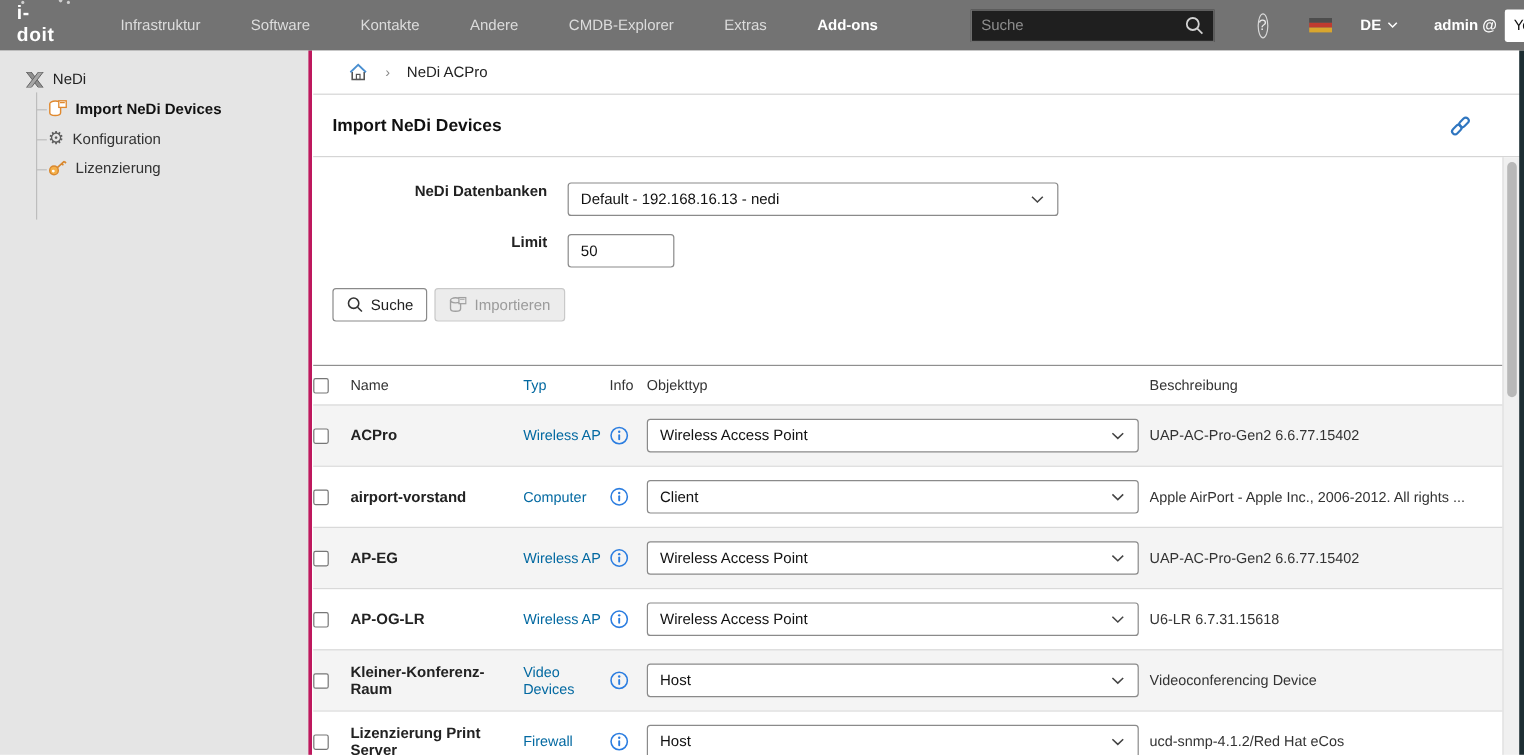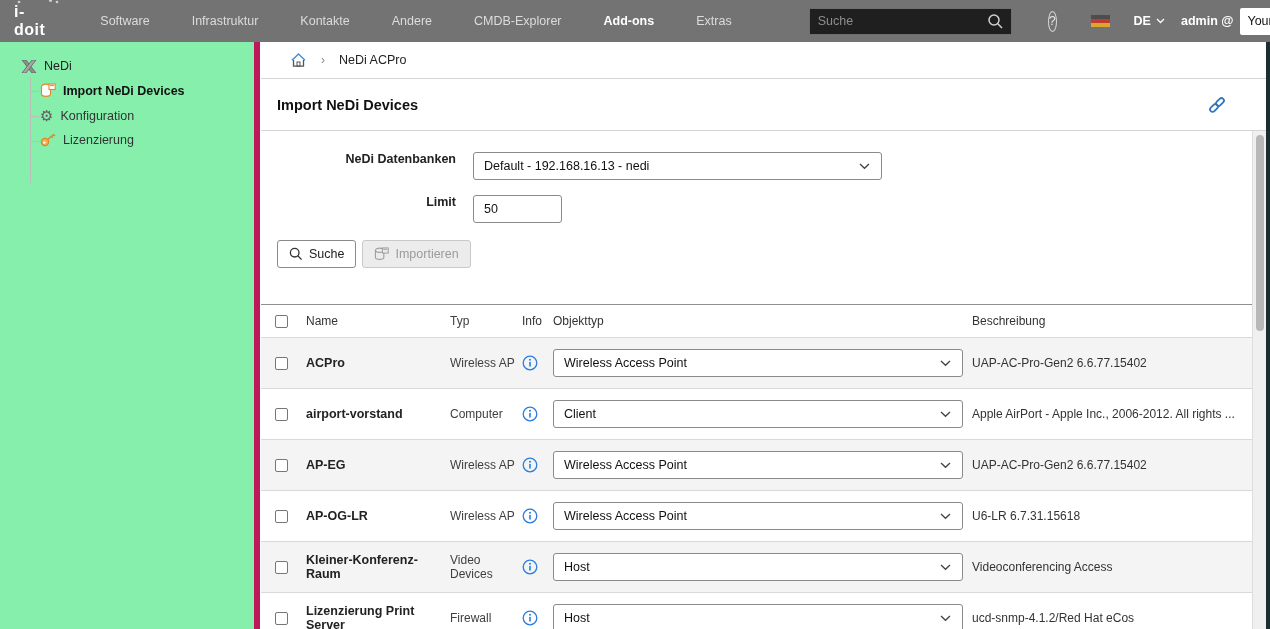--- a/index.html
+++ b/index.html
@@ -26,30 +26,30 @@
   .nav-search input::placeholder { color:#8d8d8d; }
   .nav-search .mag { margin-right:7px; display:flex; }
   .help { margin-left:36px; width:21px; height:21px; border:1.5px solid #d8d8d8;
           border-radius:50%; color:#e8e8e8; font-size:12.5px; display:flex;
           align-items:center; justify-content:center; cursor:pointer; }
   .lang { margin-left:34px; display:flex; align-items:center; gap:5px; cursor:pointer; }
   .flag { width:19px; height:12px; display:flex; flex-direction:column; }
   .flag div { flex:1; }
   .flag .b1 { background:#4d4d4d; } .flag .b2 { background:#bf3b30; } .flag .b3 { background:#d9a62e; }
   .lang-code { color:#fff; font-size:12.5px; font-weight:bold;padding-left:19px; }
-  .admin-at { margin-left:16px; color:#fff; font-size:12.5px; font-weight:bold; white-space:nowrap; }
+  .admin-at { margin-left:30px; color:#fff; font-size:12.5px; font-weight:bold; white-space:nowrap; }
   .tenant { margin-left:7px; width:116px; height:27px; background:#fff; border-radius:2px;
             display:flex; align-items:center; padding:0 7px; cursor:pointer; }
   .tenant span { flex:1; font-size:12.5px; color:#111; white-space:nowrap; overflow:hidden; }
   .avatar { margin-left:13px; width:23px; height:23px; border-radius:50%;
             background:#ececec; position:relative; overflow:hidden; cursor:pointer; }
 
   
   .sidebar { position:absolute; left:0; top:42px; width:260px; height:587px;
-             background:#86efac; border-right:6px solid #be185d; }
+             background:#e5e5e5; border-right:3px solid #be185d; }
   .tree-root { position:absolute; left:21px; top:17px; display:flex; align-items:center;
                gap:7px; font-size:12.5px; color:#222; cursor:pointer; }
   .tree-item { position:absolute; left:40px; display:flex; align-items:center; gap:7px;
                font-size:12.5px; color:#333; cursor:pointer; white-space:nowrap; }
   .tree-item.active { font-weight:bold; color:#111; }
   .tline { position:absolute; background:#bdbdbd; }
   .gear-glyph { font-size:15px; color:#5d5d5d; line-height:1; }
 
   
   .main { position:absolute; left:261px; top:42px; width:1009px; height:587px; background:#fff; }
@@ -78,30 +78,30 @@
                  border-radius:3px; font-size:12.5px; color:#111; padding:0 10px;
                  outline:none; font-family:"Liberation Sans",sans-serif; }
   .btn-row { display:flex; gap:6px; }
   .btn { height:28px; border-radius:3px; display:flex; align-items:center; gap:6px;
          padding:0 11px; font-size:12.5px; cursor:pointer; }
   .btn-search { background:#fff; border:1px solid #8a8a8a; color:#222; }
   .btn-import { background:#ececec; border:1px solid #c9c9c9; color:#9b9b9b; cursor:default; }
 
   
   .table { position:absolute; left:0; top:152px; width:992px; border-top:1px solid #8f8f8f; }
-  .trow, .thead { display:flex; align-items:center; padding-left:14px; }
+  .trow, .thead { display:flex; align-items:center; }
   .thead { height:32px; font-size:12px; color:#333; }
   .trow { height:51px; border-top:1px solid #d9d9d9; font-size:12px; }
   .trow:nth-child(odd) { background:#f4f4f4; }
   .col-check { width:22px; display:flex; align-items:center; }
   .checkbox { width:13px; height:13px; border:1px solid #767676; border-radius:2px;
               background:#fff; cursor:pointer; }
   .col-name { width:144px; margin-left:9px; } 
   .trow .col-name { font-weight:bold; color:#222; font-size:12.5px; }
-  .col-typ { width:72px; color:#404040; }
+  .col-typ { width:72px; color:#0369a1; }
   .col-info { width:31px; display:flex; align-items:center; }
   .col-objekttyp { width:419px; }
   .sel-row { width:410px; margin-left:0; }
   .col-beschr { flex:1; color:#333; padding-right:10px; white-space:nowrap;
                 overflow:hidden; }
 
   
   .scroll-track { position:absolute; left:1252px; top:131px; width:14px; height:498px;
                   background:#f0f0f0; border-left:1px solid #dedede; z-index:5; }
   .scroll-thumb { position:absolute; left:3px; top:4px; width:8px; height:196px;
@@ -119,45 +119,45 @@
         <circle cx="13" cy="4.5" r="1.3" fill="#cfcfcf"></circle>
       <circle cx="23" cy="3" r="1.3" fill="#cfcfcf"></circle>
         <circle cx="33" cy="4.5" r="1.3" fill="#cfcfcf"></circle>
       <circle cx="42" cy="8" r="1.3" fill="#cfcfcf"></circle>
     </svg>
     <span>i-doit</span>
     <span class="tm-dot"></span>
   </div>
   <div class="nav-items">
     <div class="nav-item">
+      <span>Infrastruktur</span>
+    </div>
+
+    <div class="nav-item">
       <span>Software</span>
     </div>
 
     <div class="nav-item">
-      <span>Infrastruktur</span>
-    </div>
-
-    <div class="nav-item">
       <span>Kontakte</span>
     </div>
 
     <div class="nav-item">
       <span>Andere</span>
     </div>
 
     <div class="nav-item">
       <span>CMDB-Explorer</span>
+    </div>
+
+    <div class="nav-item">
+      <span>Extras</span>
     </div>
 
     <div class="nav-item active">
       <span>Add-ons</span>
-    </div>
-
-    <div class="nav-item">
-      <span>Extras</span>
     </div>
   </div>
 
   <div class="nav-search">
     <input placeholder="Suche" style="">
     <span class="mag">
       <svg width="17" height="17" viewBox="0 0 17 17">
         <circle cx="7" cy="7" r="5" fill="none" stroke="#d2d2d2" stroke-width="1.5"></circle>
         <line x1="10.8" y1="10.8" x2="15" y2="15" stroke="#d2d2d2" stroke-width="1.5"></line>
       </svg>
@@ -399,21 +399,21 @@
       </svg>
     </div>
     <div class="col-objekttyp">
       <div class="sel sel-row">
         <span>Host</span>
         <svg class="chev" width="11" height="7" viewBox="0 0 11 7">
           <polyline points="1,1 5.5,5.3 10,1" fill="none" stroke="#444" stroke-width="1.3"></polyline>
         </svg>
       </div>
     </div>
-    <div class="col-beschr">Videoconferencing Access</div>
+    <div class="col-beschr">Videoconferencing Device</div>
   </div>
 
   <div class="trow">
     <div class="col-check">
               <span class="checkbox"></span>
             </div>
     <div class="col-name">Lizenzierung Print Server</div>
     <div class="col-typ">Firewall</div>
     <div class="col-info">
       <svg width="16" height="16" viewBox="0 0 16 16">

